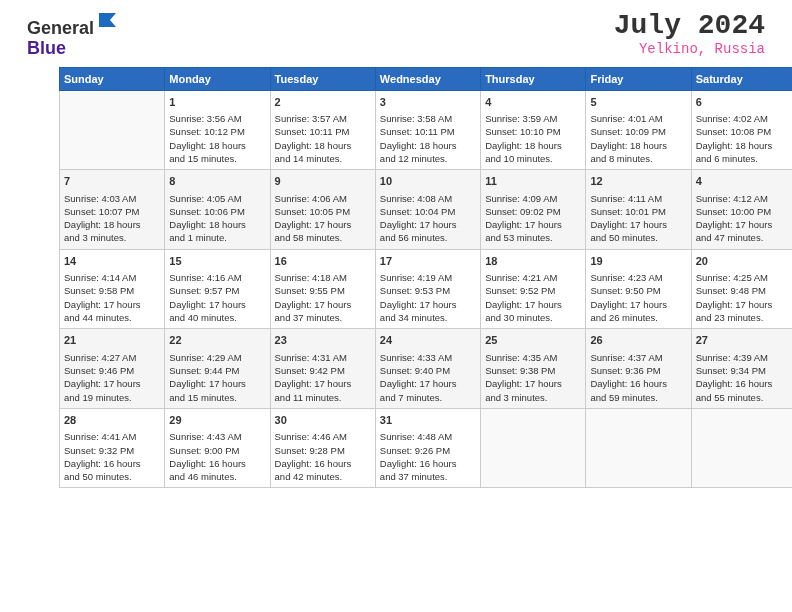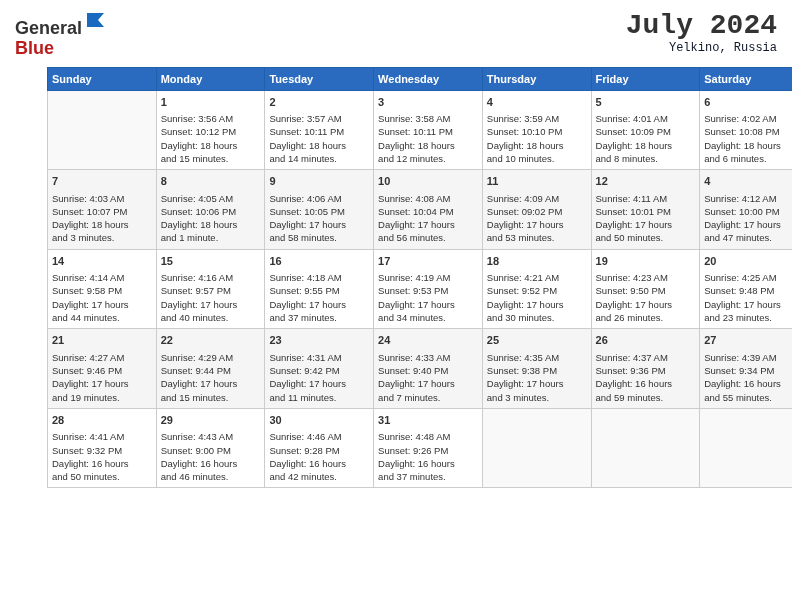--- a/index.html
+++ b/index.html
@@ -6,57 +6,57 @@
     body {
       font-family: Arial, sans-serif;
       background: #fff;
       width: 792px;
       height: 612px;
       overflow: hidden;
     }
     .page {
       width: 792px;
       min-height: 612px;
-      padding: 10px 15px;
+      padding: 10px 27px;
       background: #fff;
     }
     .header {
       display: flex;
       justify-content: space-between;
       align-items: flex-start;
       margin-bottom: 8px;
     }
     .logo {
       display: flex;
       align-items: center;
     }
     .logo-text {
       font-size: 18px;
       font-weight: bold;
       line-height: 1.1;
     }
     .logo-general { color: #333; }
-    .logo-blue { color: #b91c1c; text-align: center; }
+    .logo-blue { color: #4c1d95; text-align: center; }
     .logo-icon {
       width: 24px;
       height: 24px;
       margin-left: 2px;
     }
     .title-block {
       text-align: right;
       font-family: Liberation Mono, monospace;
     }
     .month-year {
       font-size: 28px;
       font-weight: bold;
       color: #333;
     }
     .location {
-      font-size: 12px;
-      color: #0f172a;
+      font-size: 14px;
+      color: #ec4899;
     }
     table {
       width: 100%;
       border-collapse: collapse;
       font-size: 10px;
       margin-left: 32px;
     }
     thead tr th {
       background: #2a6bbf;
       color: #fff;

